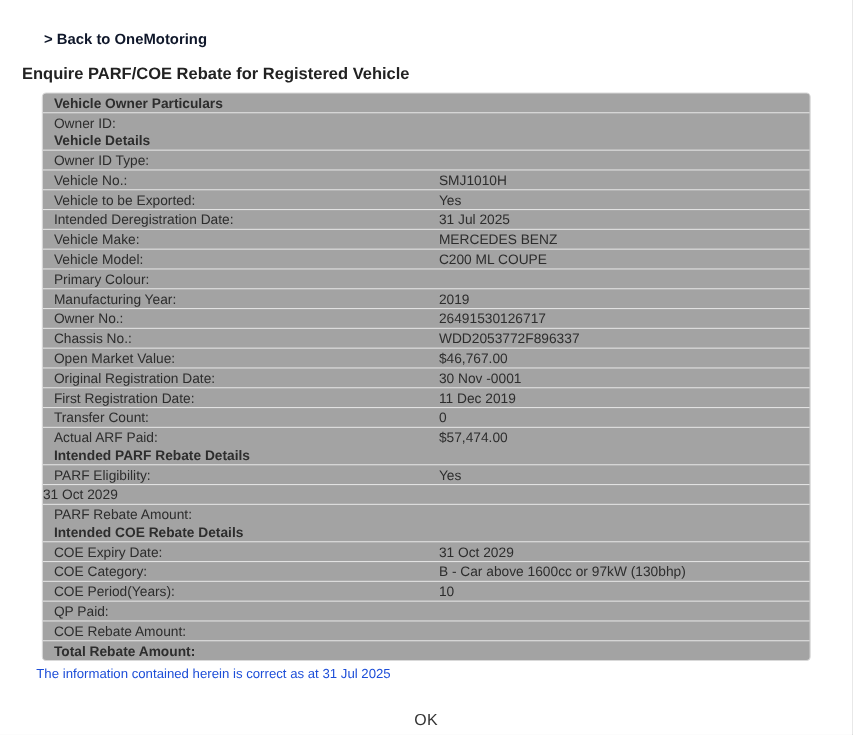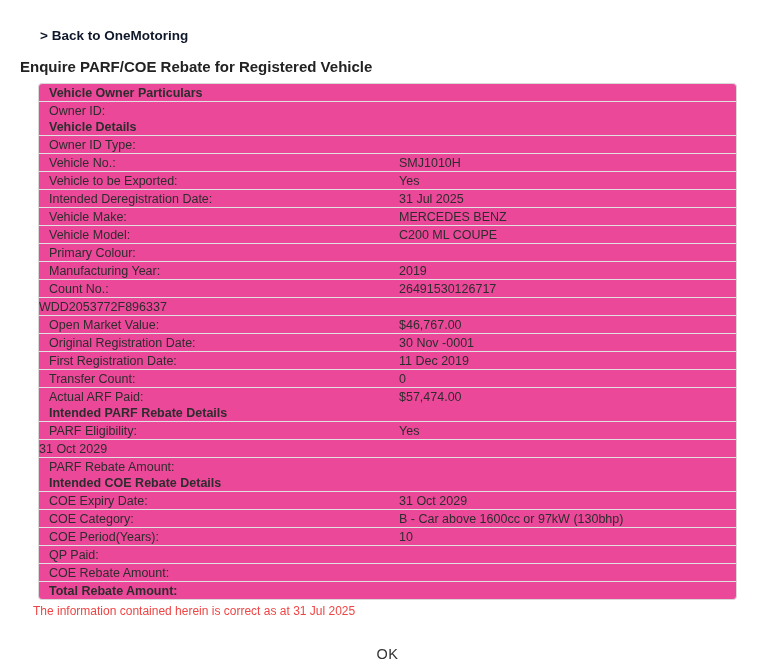--- a/index.html
+++ b/index.html
@@ -26,21 +26,21 @@
     margin: 14px 0 8px 20px;
     font-size: 15px;
     font-weight: bold;
     color: #222222;
   }
   .rebate-table {
     margin-left: 38px;
     width: 699px;
     border: 1px solid #d9d9d9;
     border-radius: 4px;
-    background: #ec4899;
+    background: #a3a3a3;
   }
   .row {
     display: flex;
     align-items: flex-start;
   }
   .row:not(:last-child) {
     border-bottom: 1px solid #e2e2e2;
   }
   .cell {
     font-size: 12.5px;
@@ -58,21 +58,21 @@
   .label-text { display: block; }
   .row.bold .label-text { font-weight: bold; }
   .section-header {
     display: block;
     font-weight: bold;
     margin-top: 2px;
   }
   .footnote {
     margin: 4px 0 0 33px;
     font-size: 12px;
-    color: #ef4444;
+    color: #1d4ed8;
   }
   .ok-wrap {
     text-align: center;
     margin-top: 24px;
   }
   .ok-button {
     background: none;
     border: none;
     font-family: "Liberation Sans", "DejaVu Sans", sans-serif;
     font-size: 14.5px;
@@ -187,29 +187,33 @@
       <span class="label-text">Manufacturing Year:</span>
 
     </div>
     <div class="cell value">
       <span class="value-text">2019</span>
     </div>
   </div>
 
   <div class="row">
     <div class="cell label">
-      <span class="label-text">Count No.:</span>
+      <span class="label-text">Owner No.:</span>
 
     </div>
     <div class="cell value">
       <span class="value-text">26491530126717</span>
     </div>
   </div>
 
   <div class="row">
+    <div class="cell label">
+      <span class="label-text">Chassis No.:</span>
+
+    </div>
     <div class="cell value">
       <span class="value-text">WDD2053772F896337</span>
     </div>
   </div>
 
 
   <div class="row">
     <div class="cell label">
       <span class="label-text">Open Market Value:</span>
 

